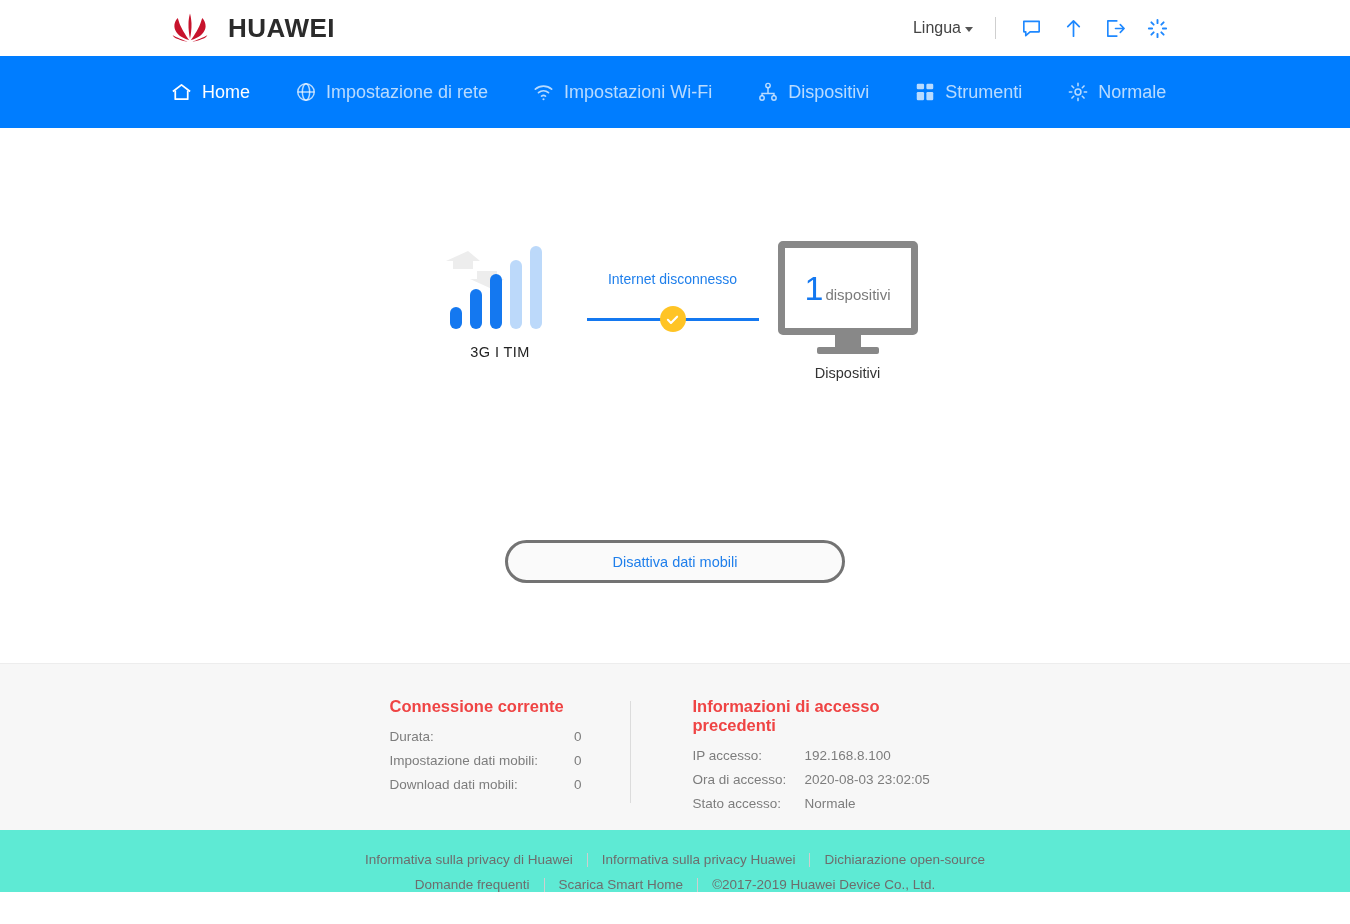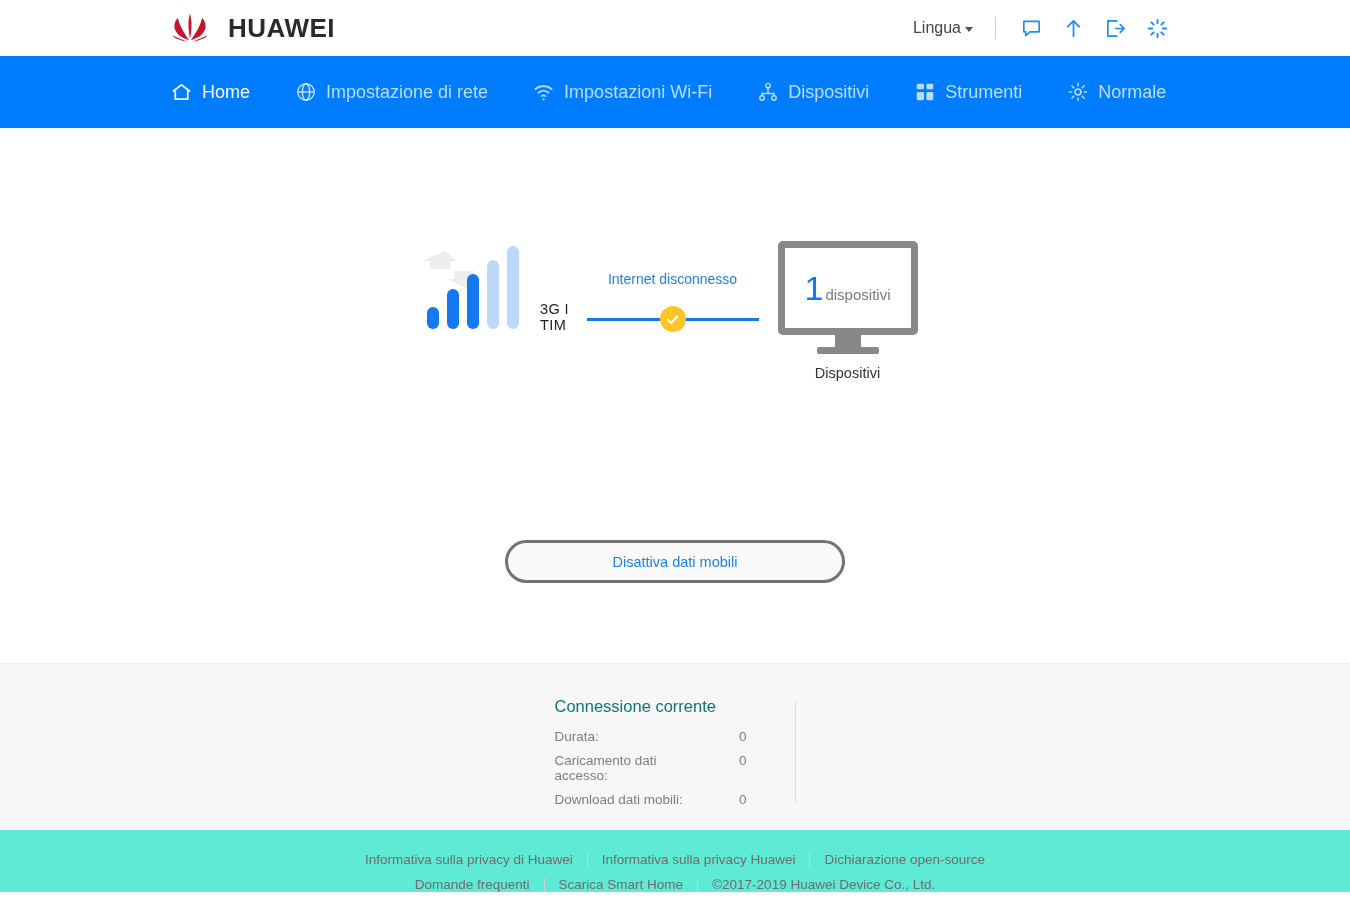--- a/index.html
+++ b/index.html
@@ -100,21 +100,21 @@
     left: 0; right: 0;
     top: 105px;
     display: flex;
     align-items: flex-start;
     justify-content: center;
   }
 
   
   .sig-block {
     width: 170px;
-    display: flex; align-items: flex-end;
+    display: flex; flex-direction: column; align-items: center;
     position: relative;
   }
   .sig-graphic { position: relative; width: 125px; height: 100px; }
   .sig-label {
     margin-top: 11px;
     font-size: 14.5px;
     color: #222;
     letter-spacing: 0.4px;
   }
 
@@ -246,22 +246,22 @@
   .infocol.left { width: 240px; }
   .infocol.right { width: 330px; padding-left: 62px; }
   .col-sep {
     width: 1px;
     background: #DCDCDC;
     margin: 4px 0 10px 0;
     height: 102px;
   }
   .info-title {
     font-size: 16.5px;
-    color: #0f766e;
-    font-weight: normal;
+    color: #ef4444;
+    font-weight: bold;
     margin-bottom: 13px;
   }
   .info-row {
     display: flex;
     font-size: 13.5px;
     margin-bottom: 9px;
     color: #7d7d7d;
   }
   .info-row .k { color: #7d7d7d; }
   .info-row .v { color: #7d7d7d; }
@@ -475,31 +475,47 @@
   <div class="infocols">
 
     <div class="infocol left">
       <div class="info-title">Connessione corrente</div>
 
       <div class="info-row">
         <span class="k">Durata:</span>
         <span class="v">0</span>
       </div>
       <div class="info-row">
-        <span class="k">Caricamento dati accesso:</span>
+        <span class="k">Impostazione dati mobili:</span>
         <span class="v">0</span>
       </div>
       <div class="info-row">
         <span class="k">Download dati mobili:</span>
         <span class="v">0</span>
       </div>
     </div>
 
     <div class="col-sep"></div>
 
+    <div class="infocol right">
+      <div class="info-title">Informazioni di accesso precedenti</div>
+
+      <div class="info-row">
+        <span class="k">IP accesso:</span>
+        <span class="v">192.168.8.100</span>
+      </div>
+      <div class="info-row">
+        <span class="k">Ora di accesso:</span>
+        <span class="v">2020-08-03 23:02:05</span>
+      </div>
+      <div class="info-row">
+        <span class="k">Stato accesso:</span>
+        <span class="v">Normale</span>
+      </div>
+    </div>
 
   </div>
 </div>
 
 <div class="footer">
   <div class="frow">
     <span class="flink">Informativa sulla privacy di Huawei</span>
     <span class="fsep"></span>
     <span class="flink">Informativa sulla privacy Huawei</span>
     <span class="fsep"></span>

